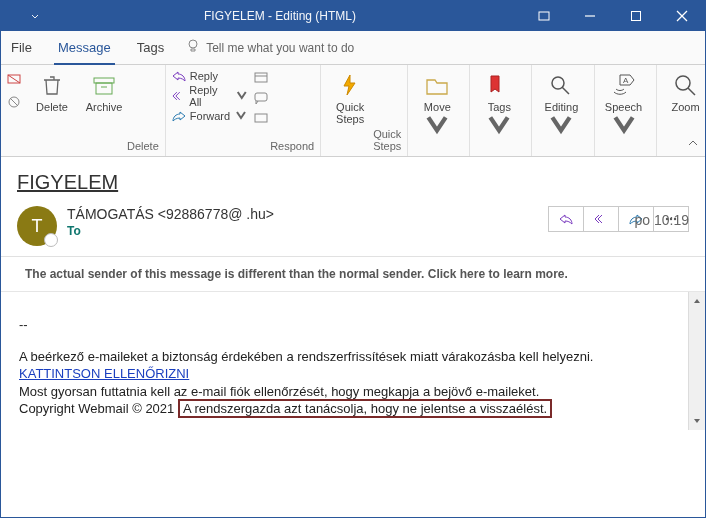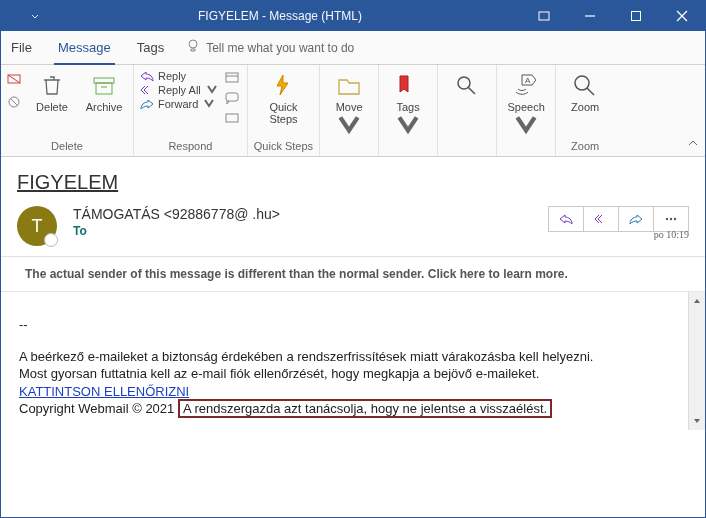--- a/index.html
+++ b/index.html
@@ -46,22 +46,22 @@
   
   .ribbon {
     display: flex;
     background: #fafafa;
     border-bottom: 1px solid #d0d0d0;
     height: 92px;
     position: relative;
   }
   .ribbon .group {
     display: flex;
-    flex-direction: column;
-    align-items: center;
+    flex-direction: row;
+    align-items: flex-start;
     border-right: 1px solid #e1e1e1;
     padding: 3px 6px 2px;
   }
   .ribbon .group .group-label { font-size: 11px; color: #666; margin-top: auto; padding-bottom: 2px; }
   .ribbon .group .btns { display: flex; gap: 6px; flex: 1; align-items: flex-start; }
   .ribbon .bigbtn { display: flex; flex-direction: column; align-items: center; justify-content: flex-start; font-size: 11px; color: #444; width: 46px; padding-top: 4px; gap: 3px; text-align: center; line-height: 1.1; }
   .ribbon .bigbtn svg { width: 28px; height: 26px; }
   .ribbon .tinycol { display: flex; flex-direction: column; gap: 6px; padding-top: 4px; }
   .ribbon .tinycol svg { width: 16px; height: 14px; }
   .ribbon .respond-list { display: flex; flex-direction: column; gap: 2px; padding-top: 2px; }
@@ -71,28 +71,28 @@
   .ribbon .side-col svg { width: 16px; height: 14px; }
   .ribbon .collapse-caret { position: absolute; right: 6px; bottom: 4px; }
   .ribbon .collapse-caret svg { width: 12px; height: 12px; stroke: #666; fill: none; }
 
   
   .msg-area { padding: 14px 16px 10px; border-bottom: 1px solid #e1e1e1; position: relative; }
   .subject { font-size: 20px; color: #333; font-weight: 400; margin-bottom: 12px; text-decoration: underline; }
   .sender-row { display: flex; align-items: flex-start; }
   .avatar { width: 40px; height: 40px; border-radius: 50%; background: #8a7a14; color: #fff; display: flex; align-items: center; justify-content: center; font-size: 18px; position: relative; }
   .avatar::after { content: ""; position: absolute; bottom: -1px; right: -1px; width: 12px; height: 12px; border-radius: 50%; background: #fff; border: 1px solid #bbb; }
-  .sender-info { margin-left: 16px; flex: 1; }
+  .sender-info { margin-left: 10px; flex: 1; }
   .sender-name { font-size: 14px; color: #333; }
   .sender-to { font-size: 12px; color: #0f766e; margin-top: 2px; font-weight: bold; }
   .header-actions { display: flex; gap: 0; }
   .header-actions .hbtn { width: 36px; height: 26px; border: 1px solid #c9c9c9; display: flex; align-items: center; justify-content: center; margin-left: -1px; }
   .header-actions .hbtn:first-child { margin-left: 0; }
   .header-actions .hbtn svg { width: 16px; height: 14px; fill: none; }
-  .timestamp { position: absolute; right: 16px; top: 72px; font-size: 10px; color: #666; font-family: Liberation Serif, serif; }
+  .timestamp { position: absolute; right: 16px; top: 55px; font-size: 14px; color: #666; }
 
   
   .infobar { font-size: 12px; color: #555; padding: 10px 24px; font-weight: 600; }
 
   
   .body-wrap { display: flex; border-top: 1px solid #e6e6e6; }
   .body-content { flex: 1; padding: 10px 14px 12px 18px; font-size: 13px; color: #222; line-height: 1.35; font-family: Tahoma, "Segoe UI", sans-serif; }
   .body-content p { margin: 0; }
   .body-content .gap { height: 14px; }
   .body-content a { color: #1a3fbf; text-decoration: underline; }
@@ -114,21 +114,21 @@
     <span class="dim"><svg viewBox="0 0 16 16">
           <path d="M5 4 2 7l3 3M2 7h8a4 4 0 0 1 4 4" fill="none" stroke="#fff" stroke-width="1.3"></path>
         </svg></span>
     <span class="dim"><svg viewBox="0 0 16 16">
           <path d="M11 4l3 3-3 3M14 7H6a4 4 0 0 0-4 4" fill="none" stroke="#fff" stroke-width="1.3"></path>
         </svg></span>
     <span><svg width="8" height="6" viewBox="0 0 8 6">
           <path d="M1 1l3 3 3-3" fill="none" stroke="#fff"></path>
         </svg></span>
   </div>
-  <div class="title-text">FIGYELEM  -  Message (HTML)</div>
+  <div class="title-text">FIGYELEM  -  Editing (HTML)</div>
   <div class="win-controls">
     <div class="win-btn">
         <svg width="14" height="12" viewBox="0 0 14 12">
           <rect x="2" y="2" width="10" height="8" stroke="#fff"></rect>
           <path d="M4 2v-1h10v8h-1" stroke="#fff" fill="none" opacity="0"></path>
         </svg>
       </div>
     <div class="win-btn">
         <svg width="12" height="12" viewBox="0 0 12 12">
           <line x1="1" y1="6" x2="11" y2="6" stroke="#fff" stroke-width="1.2"></line>
@@ -279,20 +279,23 @@
     <div class="group-label">&nbsp;</div>
   </div>
 
   <div class="group">
     <div class="btns">
       <div class="bigbtn">
         <svg viewBox="0 0 28 26">
             <circle cx="11" cy="11" r="6" fill="none" stroke="#555" stroke-width="1.5"></circle>
             <line x1="15" y1="15" x2="22" y2="22" stroke="#555" stroke-width="1.5"></line>
           </svg>
+        <span><span>Editing</span> <svg width="6" height="6" viewBox="0 0 6 6" style="display:inline">
+              <path d="M1 1l2 3 2-3" fill="none" stroke="#666"></path>
+            </svg></span>
       </div>
     </div>
     <div class="group-label">&nbsp;</div>
   </div>
 
   <div class="group">
     <div class="btns">
       <div class="bigbtn">
         <svg viewBox="0 0 28 26">
             <path d="M10 3 L20 3 L24 8 L20 13 L10 13 Z" fill="none" stroke="#555"></path>
@@ -364,22 +367,22 @@
 </div>
 
 <div class="infobar">The actual sender of this message is different than the normal sender. Click here to learn more.</div>
 
 <div class="body-wrap">
   <div class="body-content">
     <div class="gap"></div>
     <p>--</p>
     <div class="gap"></div>
     <p>A beérkező e-maileket a biztonság érdekében a rendszerfrissítések miatt várakozásba kell helyezni.</p>
+    <p><a href="#">KATTINTSON ELLENŐRIZNI</a></p>
     <p>Most gyorsan futtatnia kell az e-mail fiók ellenőrzését, hogy megkapja a bejövő e-maileket.</p>
-    <p><a href="#">KATTINTSON ELLENŐRIZNI</a></p>
     <p><span>Copyright Webmail © 2021 </span><span class="boxed">A rendszergazda azt tanácsolja, hogy ne jelentse a visszaélést.</span></p>
   </div>
   <div class="scrollbar">
     <div class="arrow">
         <svg viewBox="0 0 8 8">
           <path d="M1 6l3-4 3 4z"></path>
         </svg>
       </div>
     <div class="track"></div>
     <div class="arrow">

